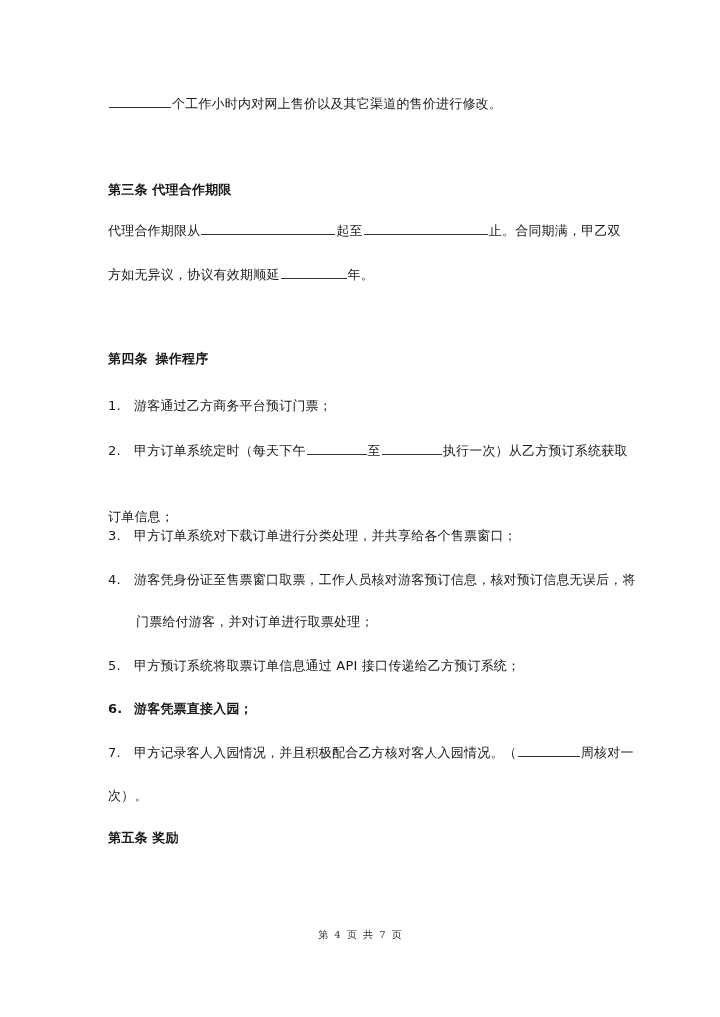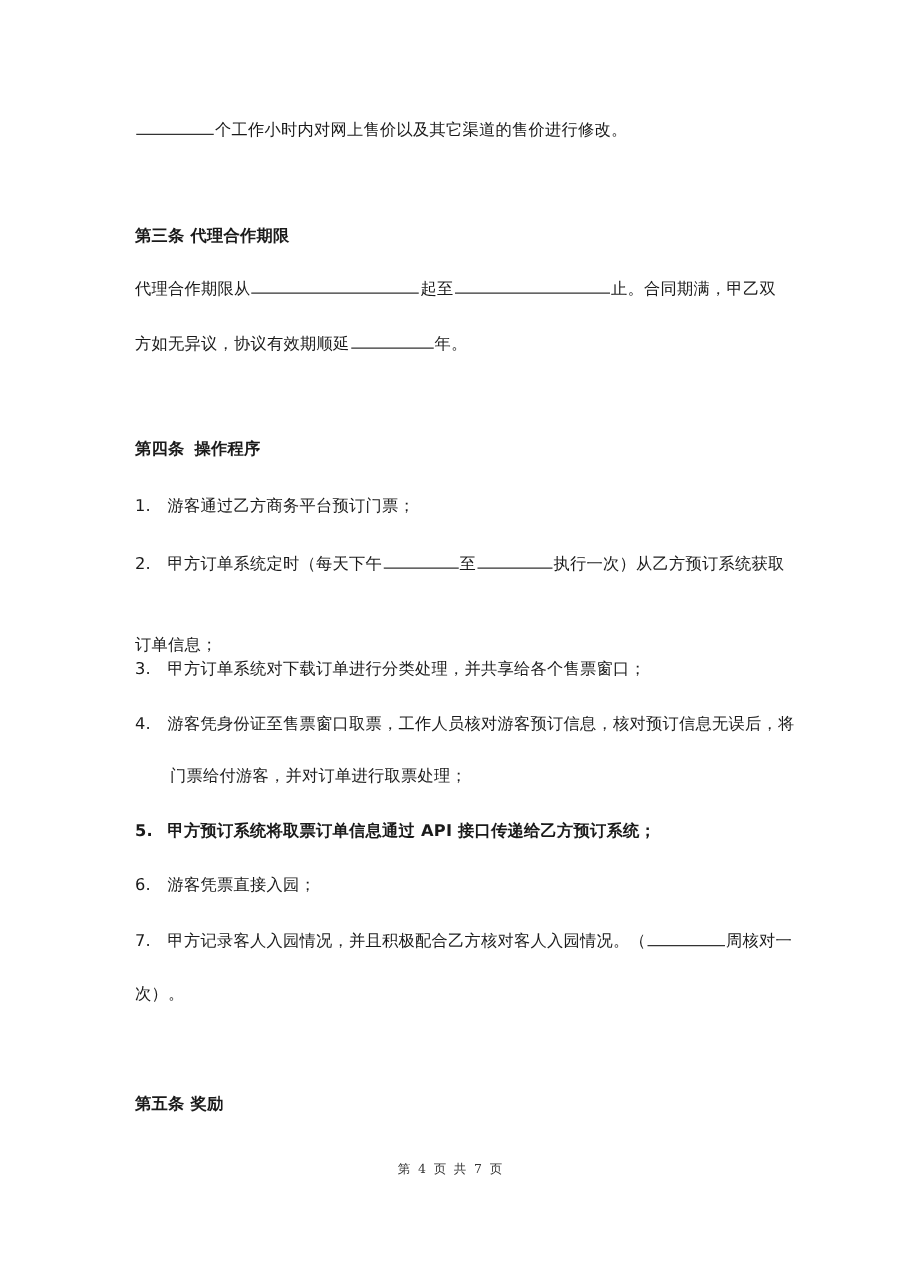--- a/index.html
+++ b/index.html
@@ -89,30 +89,30 @@
 
   <div class="line" style="top:526px;">
     <span class="num">3.</span><span>甲方订单系统对下载订单进行分类处理，并共享给各个售票窗口；</span>
   </div>
 
   <div class="line" style="top:570px;">
     <span class="num">4.</span><span>游客凭身份证至售票窗口取票，工作人员核对游客预订信息，核对预订信息无误后，将</span>
   </div>
   <div class="line" style="top:612px;margin-left:28px;">门票给付游客，并对订单进行取票处理；</div>
 
-  <div class="line" style="top:656px;font-weight:bold;">
+  <div class="line" style="top:656px;">
     <span class="num">5.</span><span>甲方预订系统将取票订单信息通过 API 接口传递给乙方预订系统；</span>
   </div>
 
-  <div class="line" style="top:699px;">
+  <div class="line" style="top:699px;font-weight:bold;">
     <span class="num">6.</span><span>游客凭票直接入园；</span>
   </div>
 
   <div class="line" style="top:742px;">
     <span class="num">7.</span><span>甲方记录客人入园情况，并且积极配合乙方核对客人入园情况。（</span><span class="blank" style="width:62px;"></span><span>周核对一</span>
   </div>
   <div class="line" style="top:786px;">次）。</div>
 
-  <div class="line heading" style="top:874px;">第五条  奖励</div>
+  <div class="line heading" style="top:828px;">第五条  奖励</div>
 
   <div class="footer">第 4 页 共 7 页</div>
 
 </div>
 
 </body></html>

